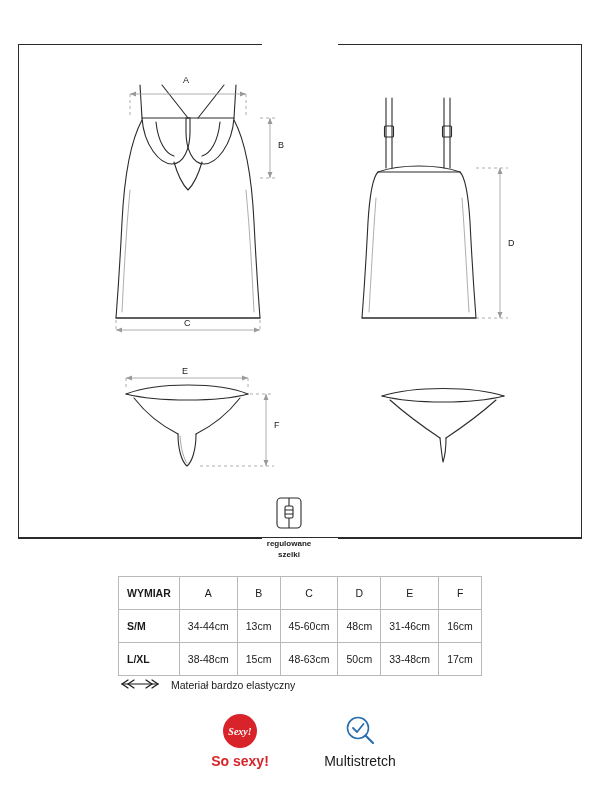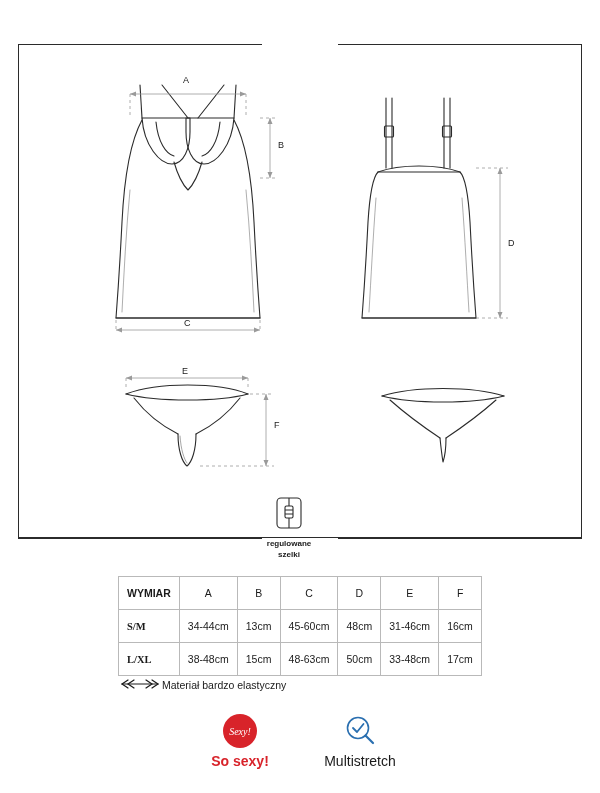--- a/index.html
+++ b/index.html
@@ -121,29 +121,30 @@
     border: 1px solid #b9b9b9;
     height: 32px;
     padding: 0 8px;
     text-align: left;
     font-weight: normal;
     color: #1a1a1a;
     white-space: nowrap;
   }
   table.sizes th.head-label { font-weight: bold; width: 60px; }
   table.sizes th.head-col { font-weight: normal; text-align: center; width: 50px; }
-  table.sizes td.rowlabel { font-weight: bold; font-family: Liberation Serif, serif; }
+  table.sizes td.rowlabel { font-weight: bold; }
 
   
   .stretch {
     position: absolute;
     left: 118px;
     top: 676px;
     display: flex;
     align-items: center;
+    gap: 9px;
   }
   .stretch-text { font-size: 10.5px; color: #1a1a1a; }
 
   
   .logos {
     position: absolute;
     left: 0;
     top: 714px;
     width: 600px;
     display: flex;
@@ -162,21 +163,21 @@
   }
   .logo .caption {
     font-size: 14px;
     margin-top: 5px;
     color: #1a1a1a;
   }
   .logo .caption.red { color: #d8232a; font-weight: bold; }
   .sexy-badge {
     width: 34px; height: 34px; border-radius: 50%;
     background: #d8232a; color: #fff;
-    font-size: 10px; font-style: italic; font-weight: normal;
+    font-size: 10px; font-style: italic; font-weight: bold;
     display: flex; align-items: center; justify-content: center;
     font-family: "Liberation Serif", serif;
   }
 </style>
 </head>
 <body>
 
 <div class="page">
 
   <div class="header-line-left"></div>

